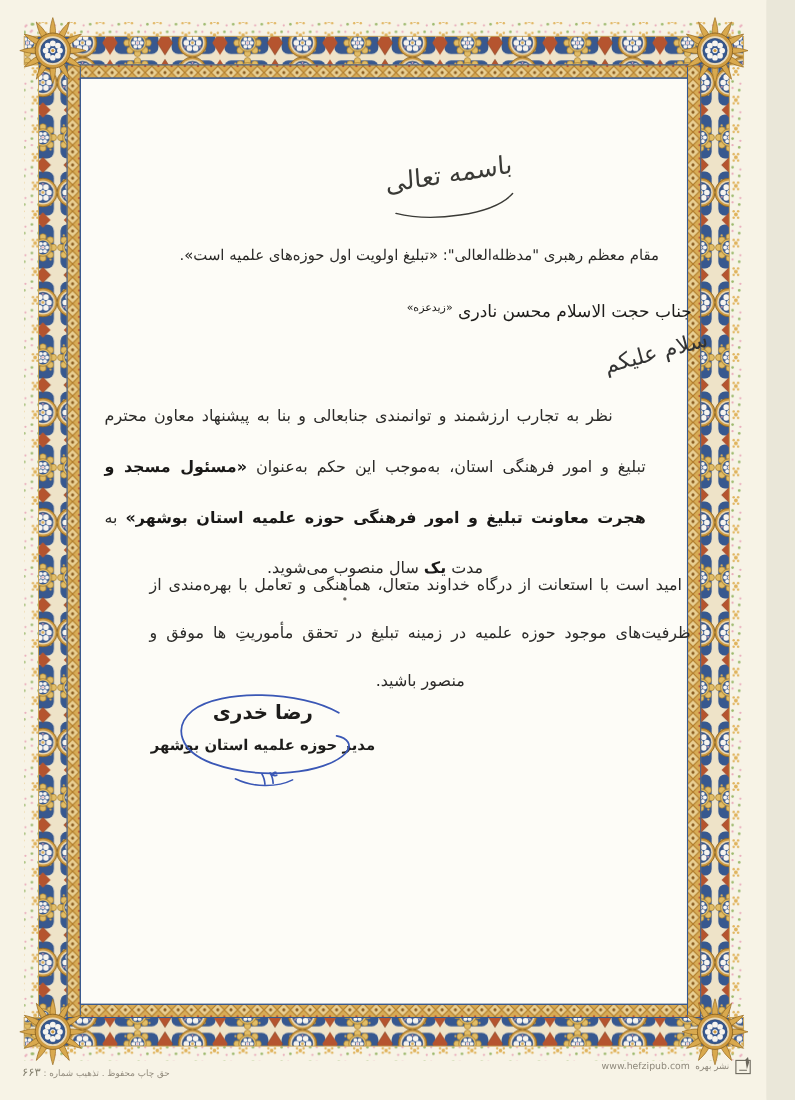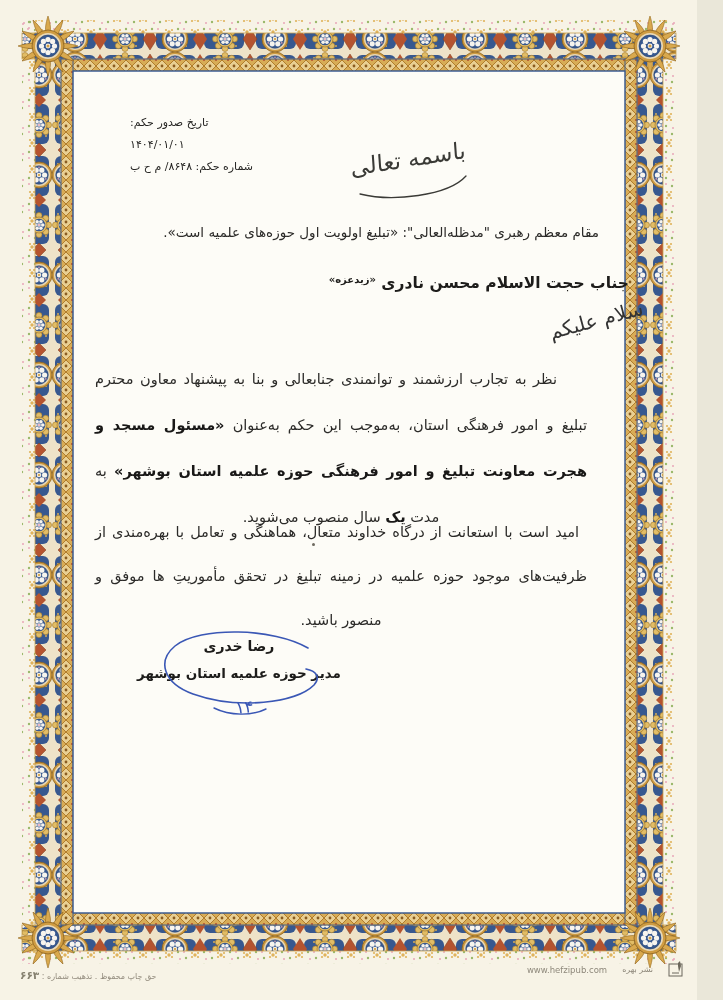--- a/index.html
+++ b/index.html
@@ -12,39 +12,39 @@
   
   .issue-info{position:absolute;left:130px;top:112px;width:132px;direction:rtl;
               text-align:left;font-size:11px;line-height:22px;color:#262523;}
   
   .besmele{position:absolute;left:350px;top:146px;font-size:23px;color:#3a3a36;
            transform:rotate(-9deg) skewX(-5deg);letter-spacing:1px;}
   .besmele-tail{position:absolute;left:352px;top:172px;}
   
   .leader-quote{position:absolute;right:98px;top:224px;direction:rtl;font-size:13.5px;color:#2b2a28;}
   .leader-quote .b{font-weight:normal;}
-  .addressee{position:absolute;right:68px;top:274px;direction:rtl;font-size:15.5px;font-weight:bold;color:#1d1c1a;}
+  .addressee{position:absolute;right:68px;top:274px;direction:rtl;font-size:15.5px;font-weight:normal;color:#1d1c1a;}
   .addressee .honorific{font-size:10px;vertical-align:5px;}
   .salam{position:absolute;left:548px;top:308px;font-size:20px;color:#333;transform:rotate(-15deg);}
   
   .para{position:absolute;left:95px;width:492px;margin:0;direction:rtl;
         text-align:justify;text-align-last:center;font-size:14.5px;color:#2b2a28;}
   .para .b{font-weight:bold;color:#191817;}
   .para1{top:356px;line-height:46px;text-indent:30px;}
-  .para2{top:510px;line-height:44px;text-indent:8px;}
+  .para2{top:510px;line-height:44px;text-indent:8px;margin-left:41px;}
   .artifact-dot{position:absolute;left:312px;top:543px;width:3px;height:3px;border-radius:50%;background:#6e6a60;}
   
   .signature-block{position:absolute;left:133px;top:638px;width:212px;direction:rtl;text-align:center;}
-  .sig-name{font-size:14px;font-weight:bold;color:#1d1c1a;}
+  .sig-name{font-size:18px;font-weight:bold;color:#1d1c1a;}
   .sig-title{font-size:13.5px;font-weight:bold;color:#1d1c1a;margin-top:11px;}
   .sig-swirl{position:absolute;left:156px;top:626px;}
   
   .footer-copyright{position:absolute;left:20px;top:969px;direction:rtl;font-size:8px;color:#918a7c;}
-  .footer-copyright .design-no{font-size:10.5px;color:#85806f;font-weight:bold;}
-  .footer-publisher{position:absolute;right:12px;top:961px;display:flex;align-items:center;gap:15px;direction:ltr;}
+  .footer-copyright .design-no{font-size:10.5px;color:#85806f;}
+  .footer-publisher{position:absolute;right:12px;top:961px;display:flex;align-items:center;gap:5px;direction:ltr;}
   .pub-url{font-size:8.5px;color:#8e887b;}
   .pub-name{font-size:8px;color:#8e887b;}
   .pub-icon{display:inline-flex;}
 </style>
 </head>
 <body>
 
 <div class="stage">
   <div class="page">
 
@@ -215,24 +215,20 @@
       <rect x="61" y="59" width="12" height="866" fill="url(#braid)" stroke="#37588f" stroke-width="0.9"></rect>
       <rect x="625" y="59" width="12" height="866" fill="url(#braid)" stroke="#37588f" stroke-width="0.9"></rect>
       <rect x="73" y="71" width="552" height="842" fill="none" stroke="#37588f" stroke-width="1"></rect>
 
       <use href="#cornerFlower" transform="translate(48,46)"></use>
       <use href="#cornerFlower" transform="translate(650,46)"></use>
       <use href="#cornerFlower" transform="translate(48,938)"></use>
       <use href="#cornerFlower" transform="translate(650,938)"></use>
     </svg>
 
-    <div class="issue-info">
-      <div><span>تاریخ صدور حکم:</span> <span>۱۴۰۴/۰۱/۰۱</span></div>
-      <div><span>شماره حکم:</span> <span>۸۶۴۸/ م ح ب</span></div>
-    </div>
 
     <div class="besmele">باسمه تعالی</div>
     <svg class="besmele-tail" width="120" height="34" viewBox="0 0 120 34">
       <path d="M114,4 C96,24 40,30 8,22" fill="none" stroke="#3a3a36" stroke-width="1.3" stroke-linecap="round"></path>
     </svg>
 
     <div class="leader-quote">
       <span>مقام معظم رهبری "مدظله‌العالی": </span><span class="b">«تبلیغ اولویت اول حوزه‌های علمیه است».</span>
     </div>
 

